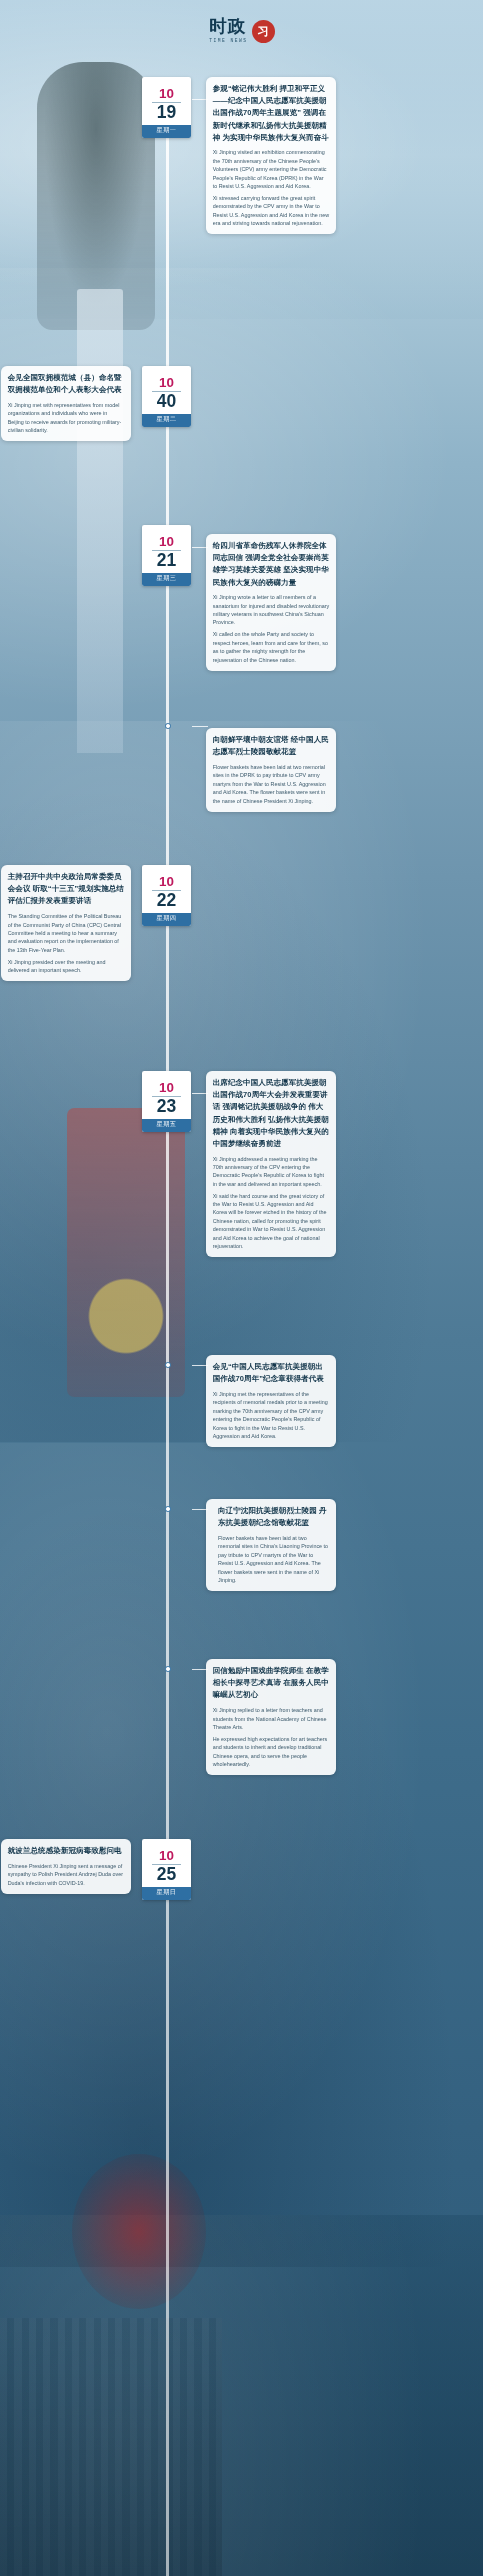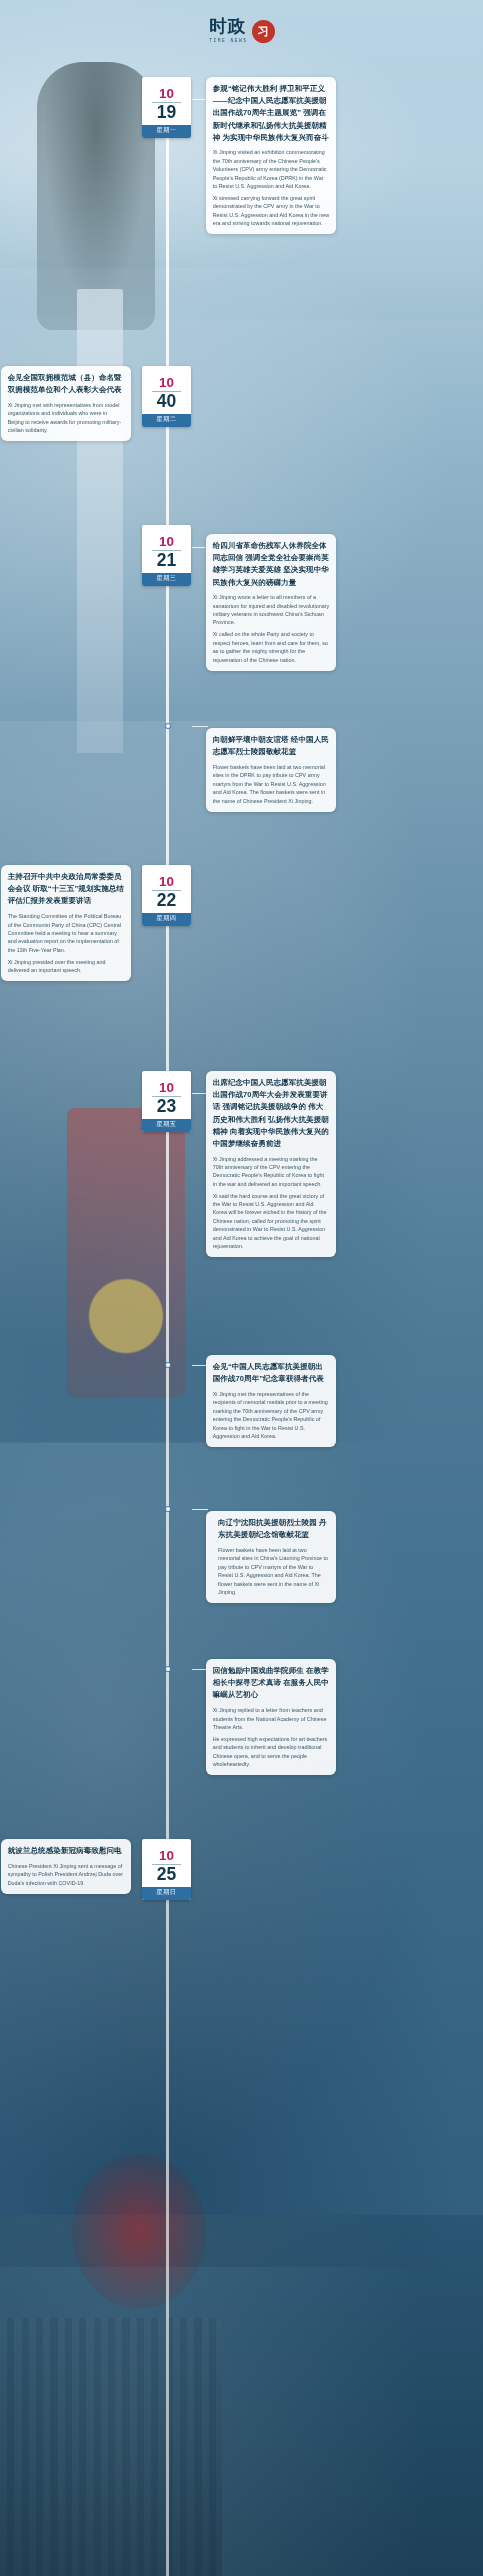--- a/index.html
+++ b/index.html
@@ -264,21 +264,21 @@
         <div class="node" style="top: 7.2px;"></div>
         <div class="connector" style="top: 9.8px; left: 192px; width: 15.5px;"></div>
         <div class="card right" style="top: 0px;">
           <p class="t-cn">会见“中国人民志愿军抗美援朝出国作战70周年”纪念章获得者代表</p>
           <p class="t-en">Xi Jinping met the representatives of the recipients of memorial medals prior to a meeting marking the 70th anniversary of the CPV army entering the Democratic People's Republic of Korea to fight in the War to Resist U.S. Aggression and Aid Korea.</p>
         </div>
       </div>
       <div class="entry" style="top: 1422px;">
         <div class="node" style="top: 7.2px;"></div>
         <div class="connector" style="top: 9.8px; left: 192px; width: 15.5px;"></div>
-        <div class="card right" style="top: 12px; padding-left: 12px;">
+        <div class="card right" style="top: 0px; padding-left: 12px;">
           <p class="t-cn">向辽宁沈阳抗美援朝烈士陵园 丹东抗美援朝纪念馆敬献花篮</p>
           <p class="t-en">Flower baskets have been laid at two memorial sites in China's Liaoning Province to pay tribute to CPV martyrs of the War to Resist U.S. Aggression and Aid Korea. The flower baskets were sent in the name of Xi Jinping.</p>
         </div>
       </div>
       <div class="entry" style="top: 1582px;">
         <div class="node" style="top: 7.2px;"></div>
         <div class="connector" style="top: 9.8px; left: 192px; width: 15.5px;"></div>
         <div class="card right" style="top: 0px;">
           <p class="t-cn">回信勉励中国戏曲学院师生 在教学相长中探寻艺术真谛 在服务人民中嘛崛从艺初心</p>
           <p class="t-en">Xi Jinping replied to a letter from teachers and students from the National Academy of Chinese Theatre Arts.</p>

